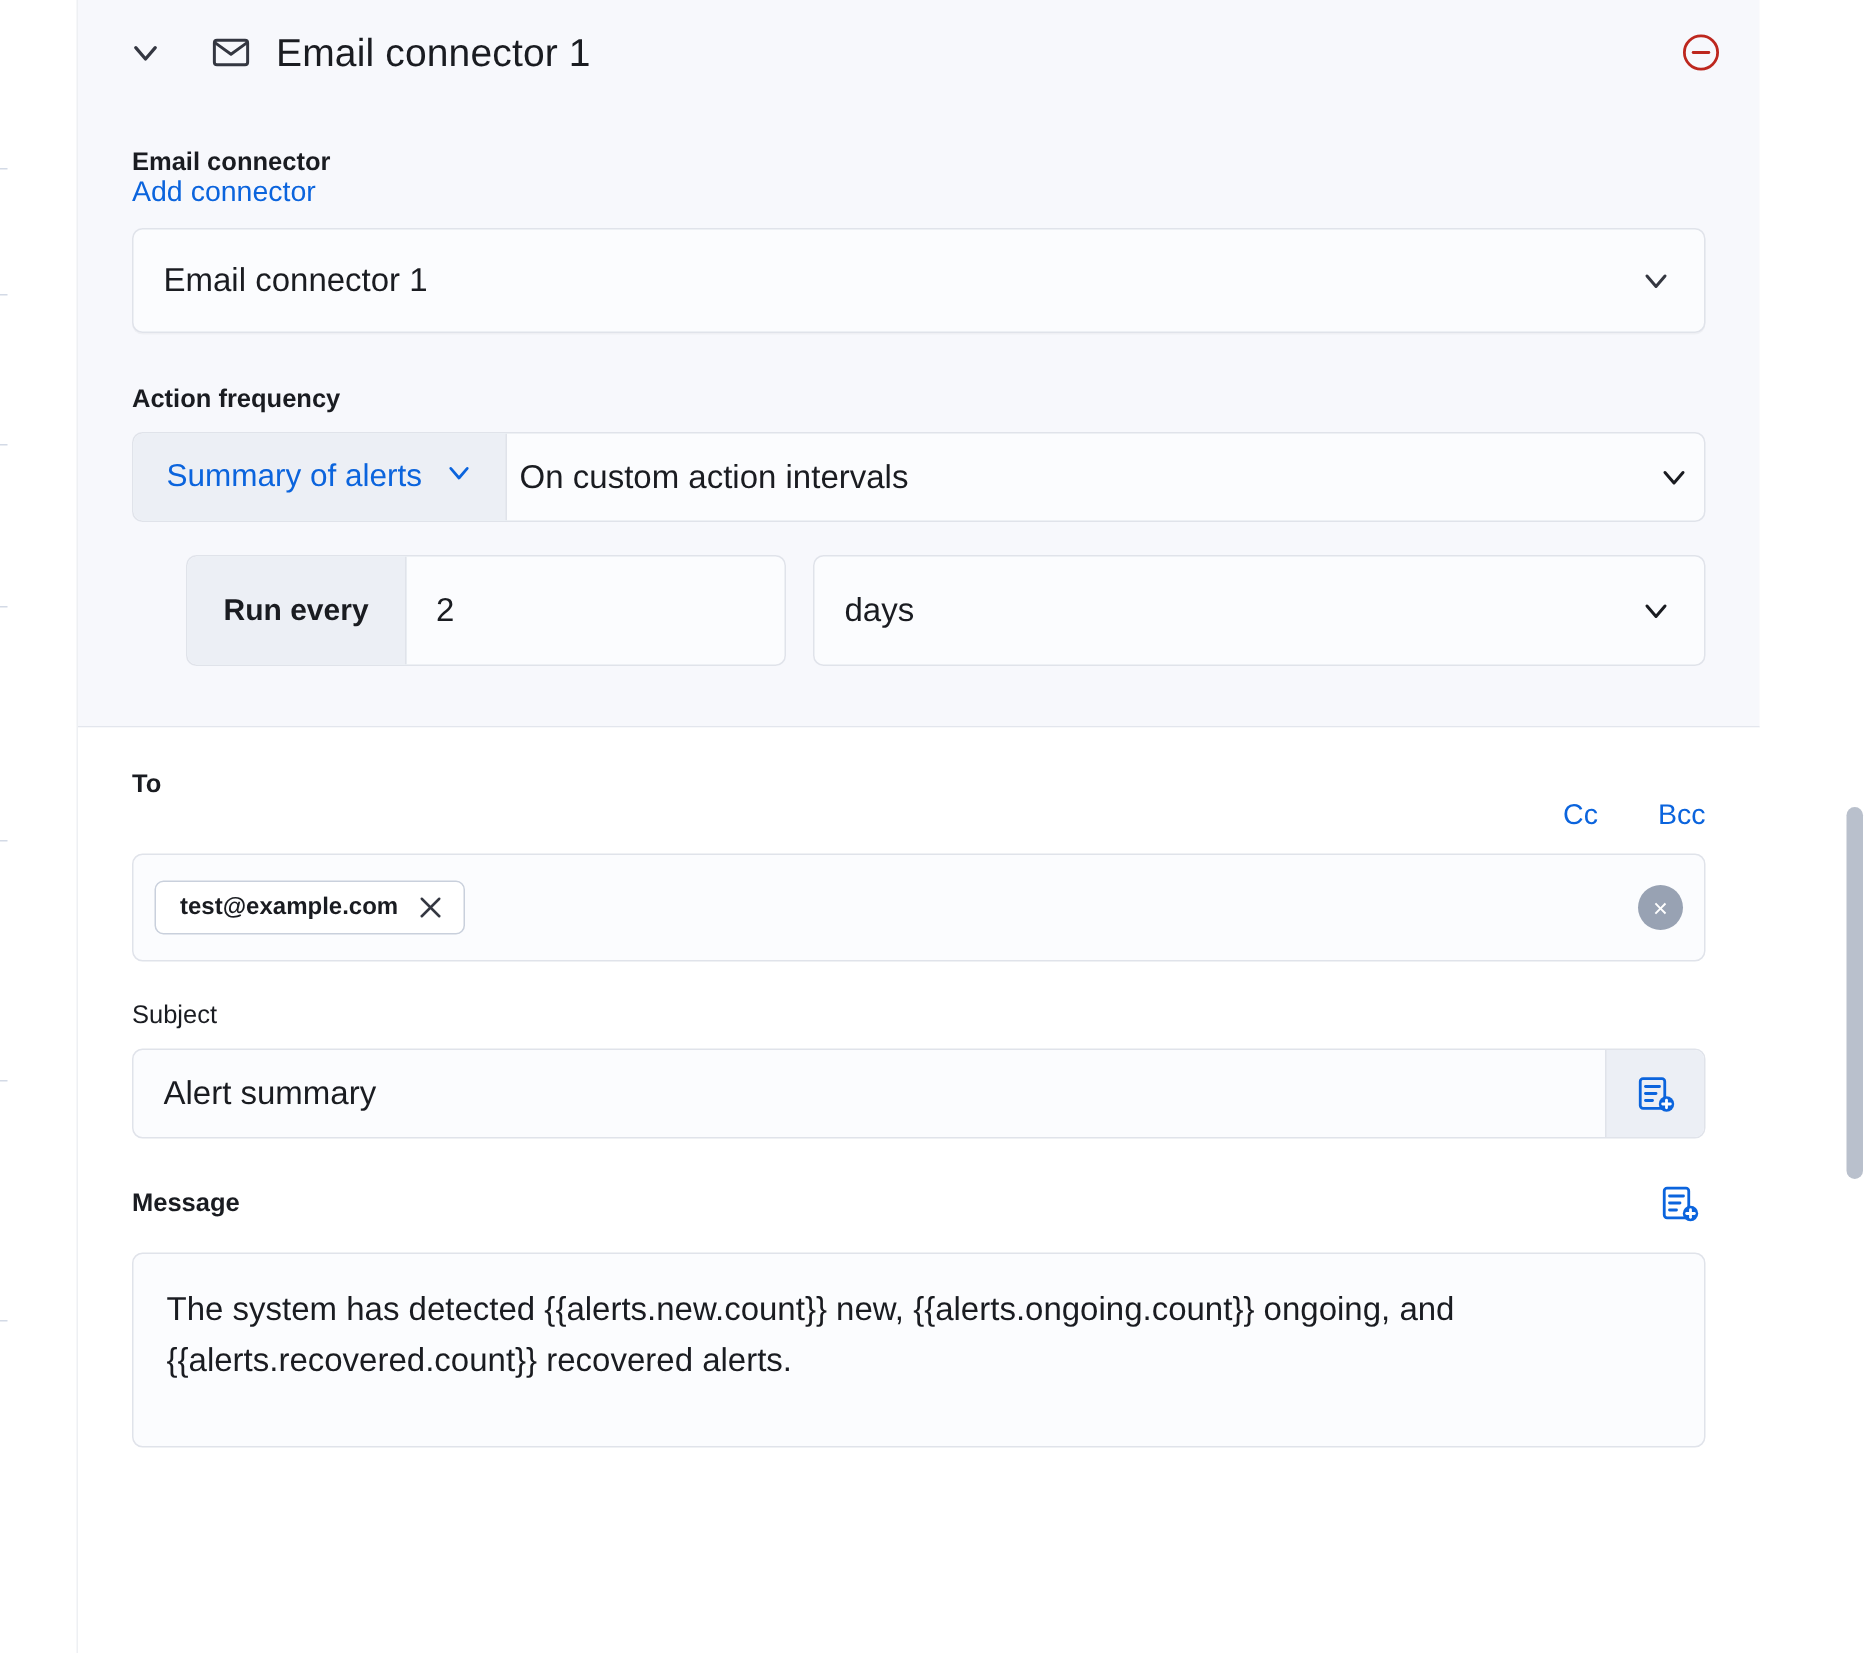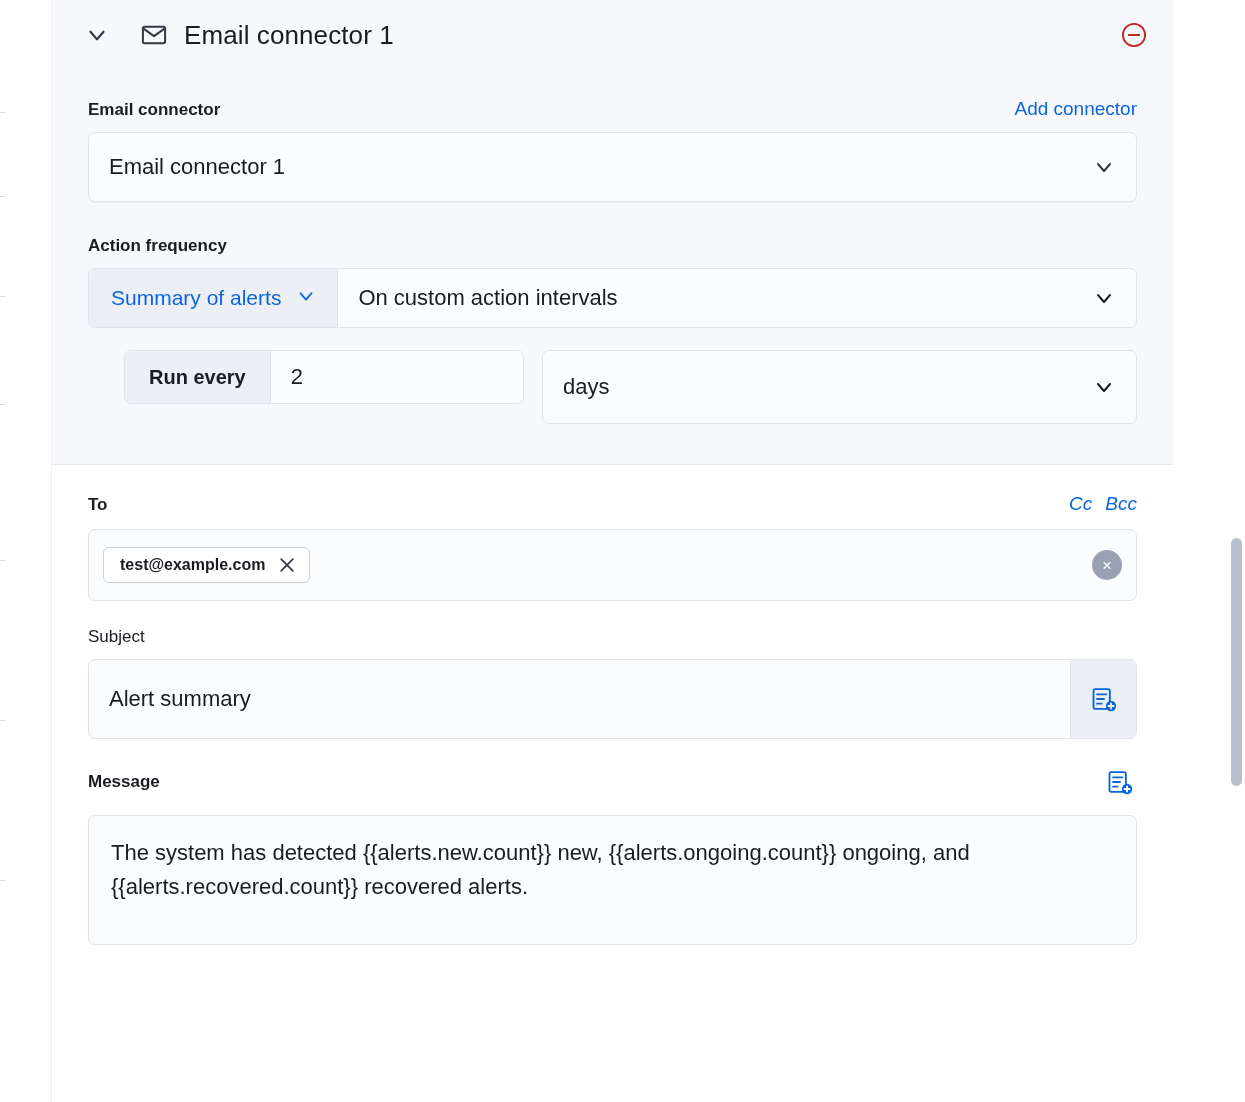--- a/index.html
+++ b/index.html
@@ -82,20 +82,21 @@
     background: #f7f8fc;
     padding: 28px 36px 40px 36px;
     border-bottom: 1px solid #e3e6ed;
   }
 
   .row-head {
     display: flex;
     align-items: baseline;
     justify-content: space-between;
     margin-bottom: 12px;
+    flex-direction: column;
   }
   .label {
     font-size: 17px;
     font-weight: bold;
     color: #1a1c21;
   }
   .link {
     font-size: 19px;
     color: #0b64dd;
     cursor: pointer;
@@ -143,36 +144,36 @@
     gap: 14px;
     color: #0b64dd;
     font-size: 21px;
     cursor: pointer;
     white-space: nowrap;
   }
   .freq-main {
     flex: 1;
     display: flex;
     align-items: center;
-    padding: 0 20px;
+    padding: 0 8px;
     font-size: 22px;
     color: #1a1c21;
     cursor: pointer;
   }
   .freq-main .caret { margin-left: auto; display: flex; align-items: center; }
 
   .interval-row {
     display: flex;
     gap: 18px;
     margin-top: 22px;
     padding-left: 36px;
   }
   .run-every-group {
     display: flex;
-    height: 54px;
+    height: 74px;
     border: 1px solid #e0e3ea;
     border-radius: 7px;
     overflow: hidden;
     background: #fbfcfe;
     width: 400px;
   }
   .run-every-label {
     background: #eceff5;
     border-right: 1px solid #e0e3ea;
     display: flex;
@@ -209,22 +210,21 @@
   .unit-select .caret { margin-left: auto; display: flex; align-items: center; }
 
   
   .message-block {
     padding: 28px 36px 20px 36px;
     background: #ffffff;
   }
   .to-actions {
     margin-left: auto;
     display: flex;
-    gap: 13px;
-    font-style: italic;
+    gap: 40px;
   }
   .combo-box {
     height: 72px;
     background: #fbfcfe;
     border: 1px solid #e0e3ea;
     border-radius: 7px;
     display: flex;
     align-items: center;
     padding: 0 14px 0 14px;
     position: relative;
@@ -262,21 +262,21 @@
   }
   .label-row {
     display: flex;
     align-items: center;
     justify-content: space-between;
     margin: 26px 0 12px 0;
   }
 
   .subject-wrap {
     display: flex;
-    height: 80px;
+    height: 60px;
     border: 1px solid #e0e3ea;
     border-radius: 7px;
     overflow: hidden;
     background: #fbfcfe;
     justify-content: space-between;
   }
   .subject-input {
     flex: 1;
     border: none;
     background: transparent;

